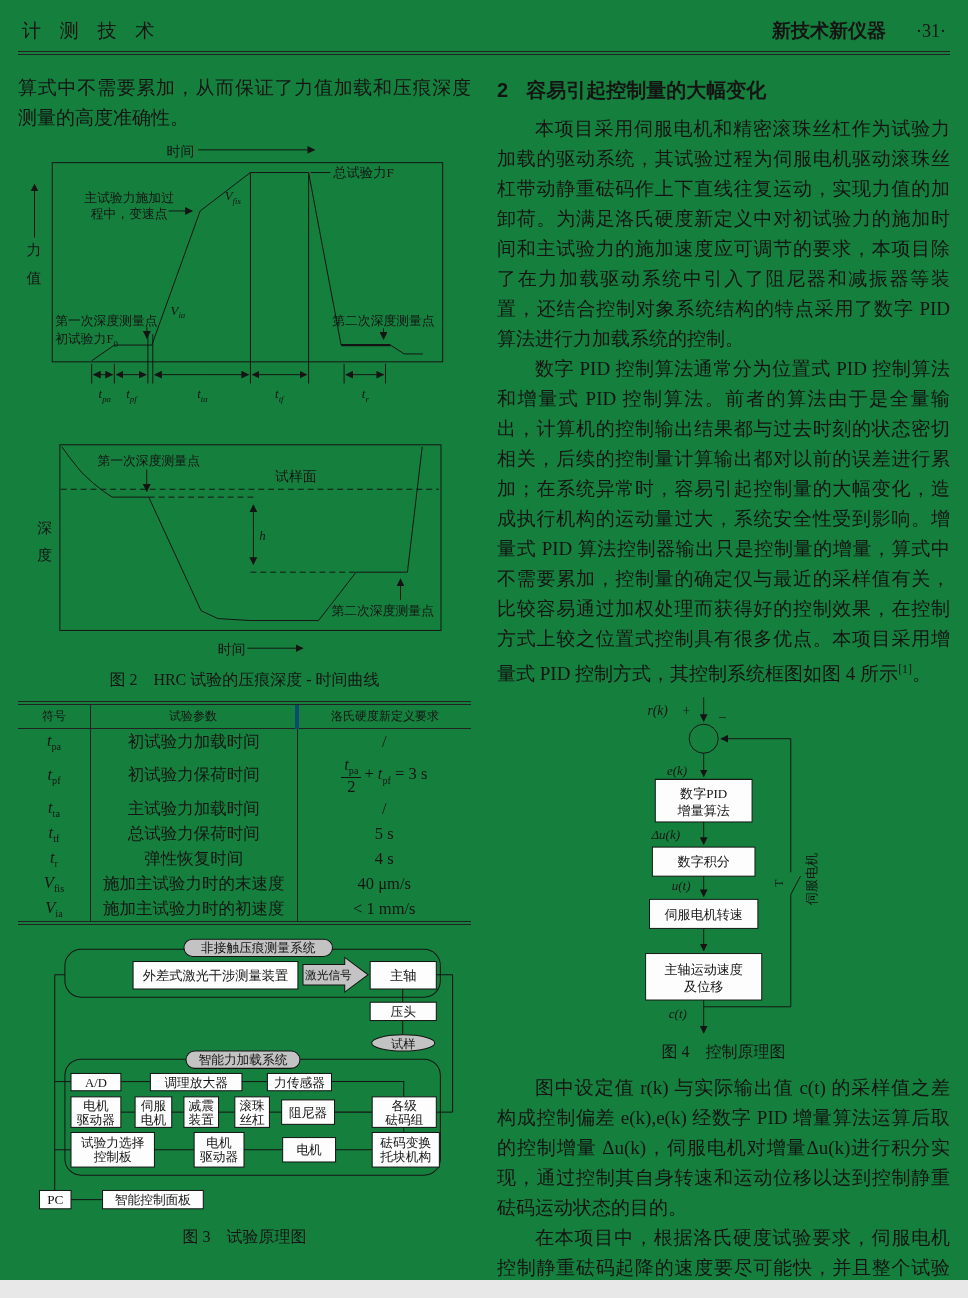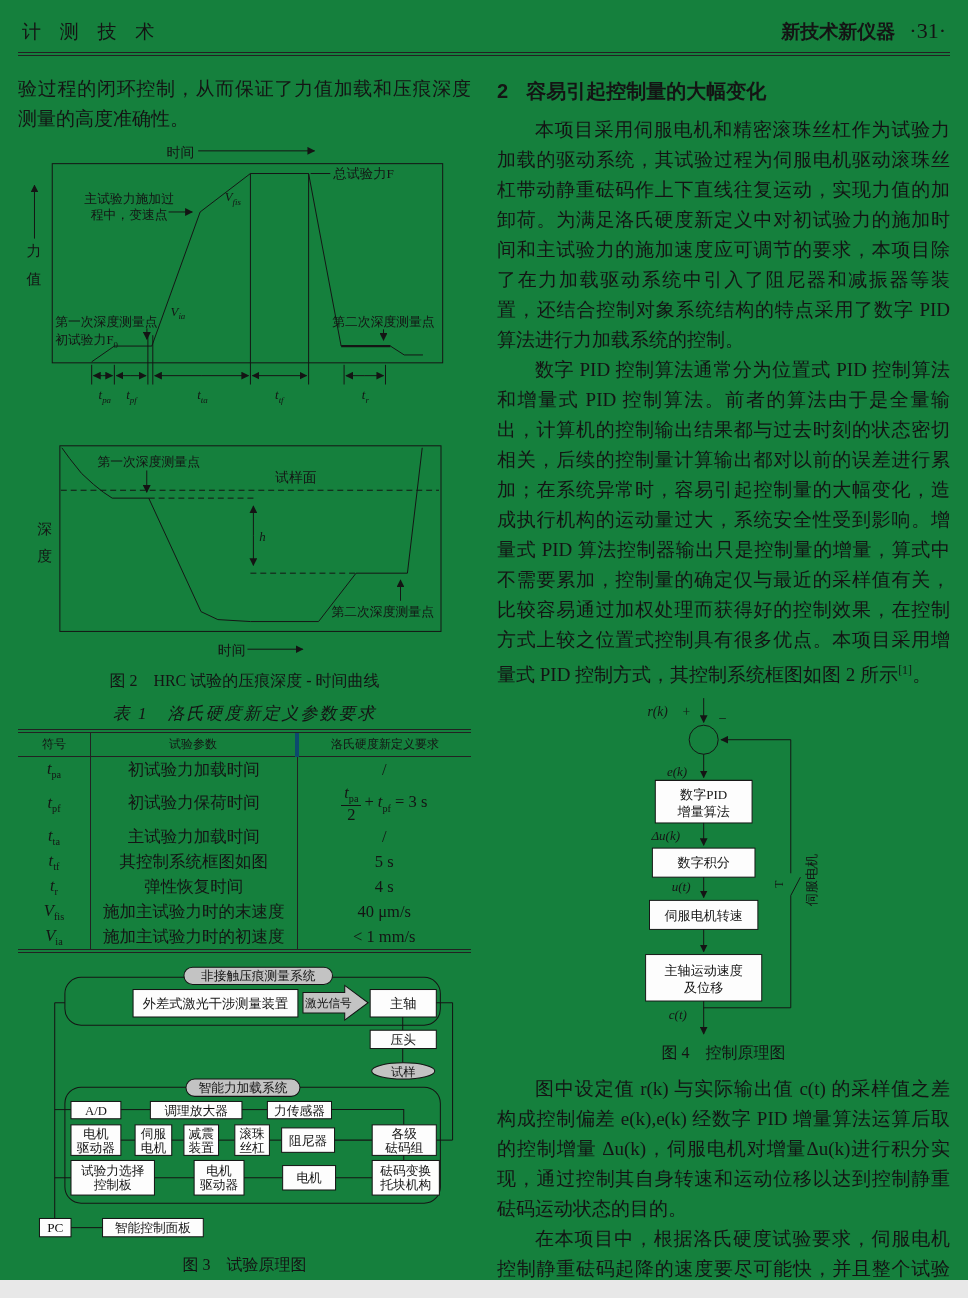--- a/index.html
+++ b/index.html
@@ -5,23 +5,23 @@
   html,body{margin:0;padding:0;background:#e8e8e8;}
   .page{
     width:968px;height:1280px;margin:0 auto;background:#15803d;color:#141414;
     font-family:"Liberation Serif","DejaVu Serif",serif;
     box-sizing:border-box;padding:12px 18px 0 18px;overflow:hidden;position:relative;
   }
   
   .pageheader{display:flex;justify-content:space-between;align-items:flex-end;
     padding:6px 4px 7px 4px;border-bottom:4px double #222;}
   .journal-name{font-size:19px;letter-spacing:7px;}
-  .header-right{display:flex;align-items:baseline;gap:14px;}
+  .header-right{display:flex;align-items:baseline;gap:30px;}
   .column-name{font-size:19px;font-weight:bold;font-family:"Liberation Sans","DejaVu Sans",sans-serif;}
-  .page-no{font-size:22px;}
+  .page-no{font-size:18px;}
   
   .cols{display:flex;gap:26px;padding-top:18px;}
   .col{width:453px;}
   p.para{margin:0;font-size:19px;line-height:30px;text-align:justify;text-indent:2em;}
   p.para.noindent{text-indent:0;}
   sup.ref{font-size:12px;}
   h2.sec{margin:4px 0 10px 0;font-size:20px;font-weight:bold;
     font-family:"Liberation Sans","DejaVu Sans",sans-serif;}
   h2.sec .secno{margin-right:18px;}
   .figwrap{text-align:center;margin:6px 0 2px 0;}
@@ -58,21 +58,21 @@
     <span class="journal-name">计 测 技 术</span>
     <span class="header-right">
       <span class="column-name">新技术新仪器</span>
       <span class="page-no">·31·</span>
     </span>
   </div>
 
   <div class="cols">
 
     <div class="col">
-      <p class="para noindent">验过程的闭环控制，从而保证了力值加载和压痕深度测量的高度准确性。</p>
+      <p class="para noindent">算式中不需要累加，从而保证了力值加载和压痕深度测量的高度准确性。</p>
 
       <div class="figwrap">
         <svg viewBox="0 0 455 285" width="450" height="281">
           <defs>
             <marker id="a1" viewBox="0 0 10 10" refX="9" refY="5" markerWidth="8" markerHeight="8" orient="auto">
               <path d="M0,0L10,5L0,10z" fill="#141414"></path>
             </marker>
           </defs>
 
           <text x="148" y="17" font-size="14">时间</text>
@@ -164,21 +164,20 @@
           <line class="ln" x1="128" y1="40" x2="128" y2="62" marker-end="url(#a2)"></line>
           <text x="315" y="187" font-size="13">第二次深度测量点</text>
           <line class="ln" x1="385" y1="172" x2="385" y2="151" marker-end="url(#a2)"></line>
 
           <text x="200" y="227" font-size="14">时间</text>
           <line class="ln" x1="230" y1="221" x2="286" y2="221" marker-end="url(#a2)"></line>
         </svg>
       </div>
       <div class="figcaption">图 2　HRC 试验的压痕深度 - 时间曲线</div>
 
-      <div class="tbl-title">表 1　洛氏硬度新定义参数要求</div>
       <table class="paramtbl">
         <thead>
           <tr>
             <th class="c-sym">符号</th>
             <th class="c-param">试验参数</th>
             <th>洛氏硬度新定义要求</th>
           </tr>
         </thead>
         <tbody>
           <tr>
@@ -193,21 +192,21 @@
               <span class="frac"><span class="fnum"><span class="sym">t</span><sub>pa</sub></span><span class="fden">2</span></span><span>+</span> <span class="sym">t</span><sub>pf</sub> <span>= 3 s</span>
             </td>
           </tr>
           <tr>
             <td class="c-sym"><span class="sym">t</span><sub>ta</sub></td>
             <td class="c-param">主试验力加载时间</td>
             <td>/</td>
           </tr>
           <tr>
             <td class="c-sym"><span class="sym">t</span><sub>tf</sub></td>
-            <td class="c-param">其控制系统框图如图</td>
+            <td class="c-param">总试验力保荷时间</td>
             <td>5 s</td>
           </tr>
           <tr>
             <td class="c-sym"><span class="sym">t</span><sub>r</sub></td>
             <td class="c-param">弹性恢复时间</td>
             <td>4 s</td>
           </tr>
           <tr>
             <td class="c-sym"><span class="sym">V</span><sub>fis</sub></td>
             <td class="c-param">施加主试验力时的末速度</td>
@@ -312,21 +311,21 @@
           <rect class="boxln" x="80" y="255" width="99" height="18"></rect>
           <text x="129.5" y="268.5" font-size="12.5" text-anchor="middle">智能控制面板</text>
         </svg>
       </div>
       <div class="figcaption">图 3　试验原理图</div>
     </div>
 
     <div class="col">
       <h2 class="sec"><span class="secno">2</span><span>容易引起控制量的大幅变化</span></h2>
       <p class="para">本项目采用伺服电机和精密滚珠丝杠作为试验力加载的驱动系统，其试验过程为伺服电机驱动滚珠丝杠带动静重砝码作上下直线往复运动，实现力值的加卸荷。为满足洛氏硬度新定义中对初试验力的施加时间和主试验力的施加速度应可调节的要求，本项目除了在力加载驱动系统中引入了阻尼器和减振器等装置，还结合控制对象系统结构的特点采用了数字 PID 算法进行力加载系统的控制。</p>
-      <p class="para"><span>数字 PID 控制算法通常分为位置式 PID 控制算法和增量式 PID 控制算法。前者的算法由于是全量输出，计算机的控制输出结果都与过去时刻的状态密切相关，后续的控制量计算输出都对以前的误差进行累加；在系统异常时，容易引起控制量的大幅变化，造成执行机构的运动量过大，系统安全性受到影响。增量式 PID 算法控制器输出只是控制量的增量，算式中不需要累加，控制量的确定仅与最近的采样值有关，比较容易通过加权处理而获得好的控制效果，在控制方式上较之位置式控制具有很多优点。本项目采用增量式 PID 控制方式，其控制系统框图如图 2 所示</span><sup class="ref">[1]</sup><span>。</span></p>
+      <p class="para"><span>数字 PID 控制算法通常分为位置式 PID 控制算法和增量式 PID 控制算法。前者的算法由于是全量输出，计算机的控制输出结果都与过去时刻的状态密切相关，后续的控制量计算输出都对以前的误差进行累加；在系统异常时，容易引起控制量的大幅变化，造成执行机构的运动量过大，系统安全性受到影响。增量式 PID 算法控制器输出只是控制量的增量，算式中不需要累加，控制量的确定仅与最近的采样值有关，比较容易通过加权处理而获得好的控制效果，在控制方式上较之位置式控制具有很多优点。本项目采用增量式 PID 控制方式，其控制系统框图如图 4 所示</span><sup class="ref">[1]</sup><span>。</span></p>
 
       <div class="figwrap">
         <svg viewBox="0 0 310 352" width="300" height="341">
           <defs>
             <marker id="a4" viewBox="0 0 10 10" refX="9" refY="5" markerWidth="8" markerHeight="8" orient="auto">
               <path d="M0,0L10,5L0,10z" fill="#141414"></path>
             </marker>
           </defs>
           <text x="76" y="21" font-size="14" class="it">r(k)</text>
           <text x="112" y="21" font-size="14">+</text>

